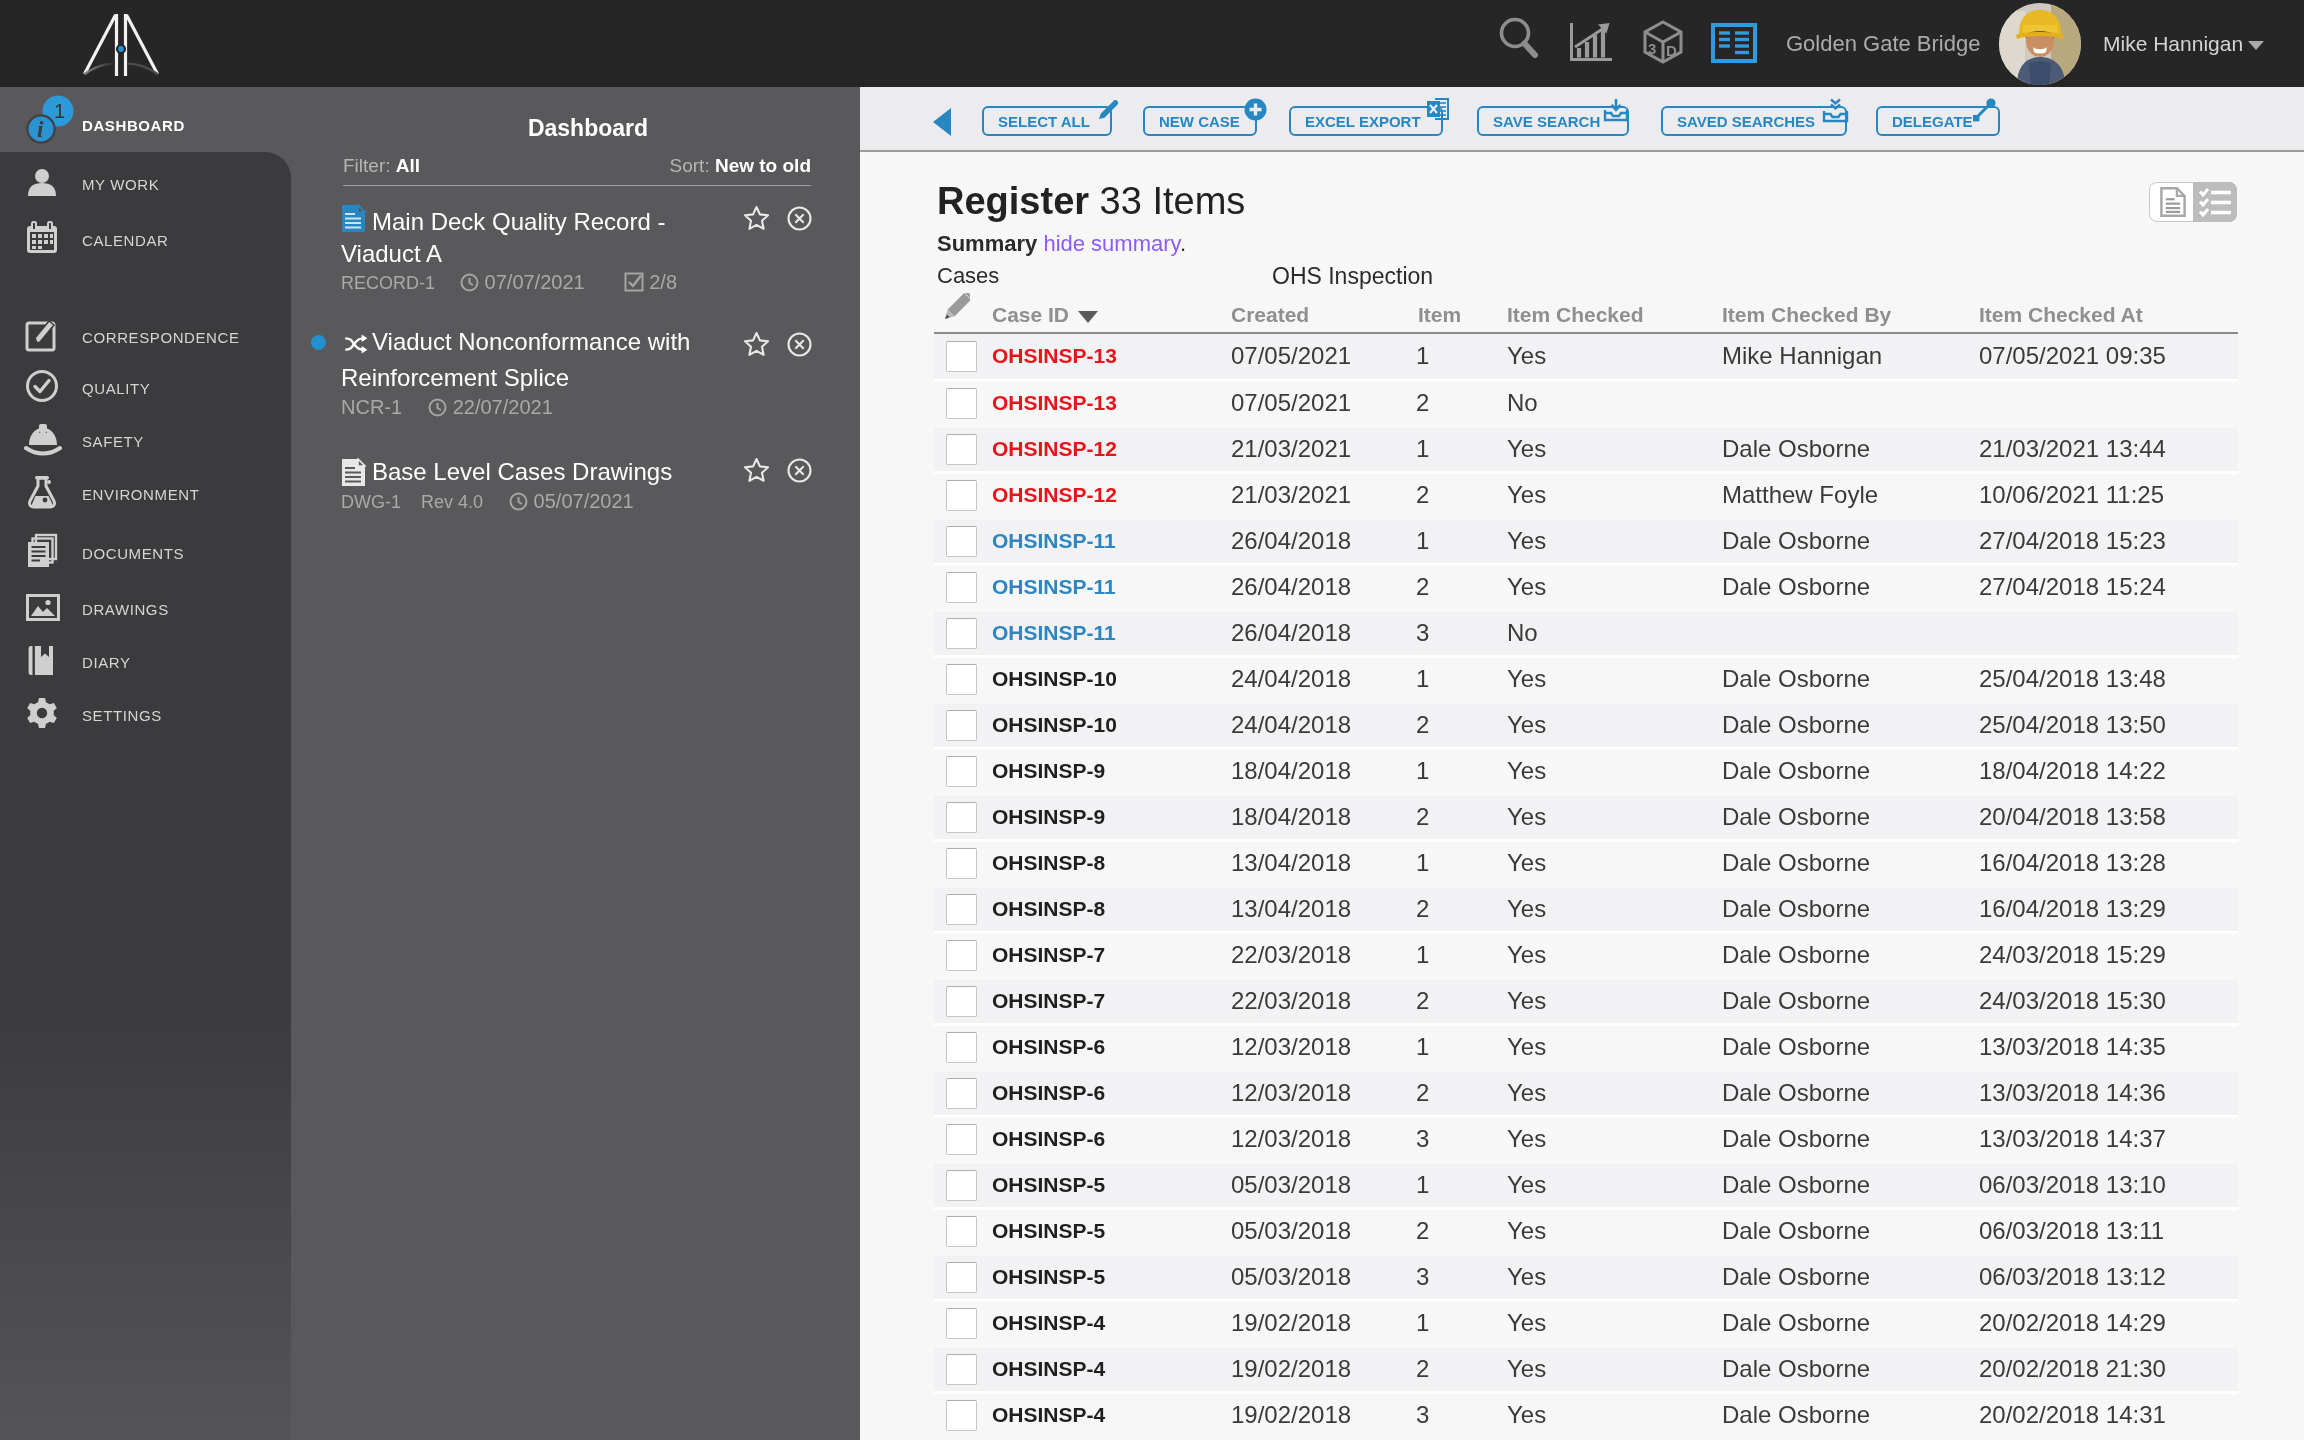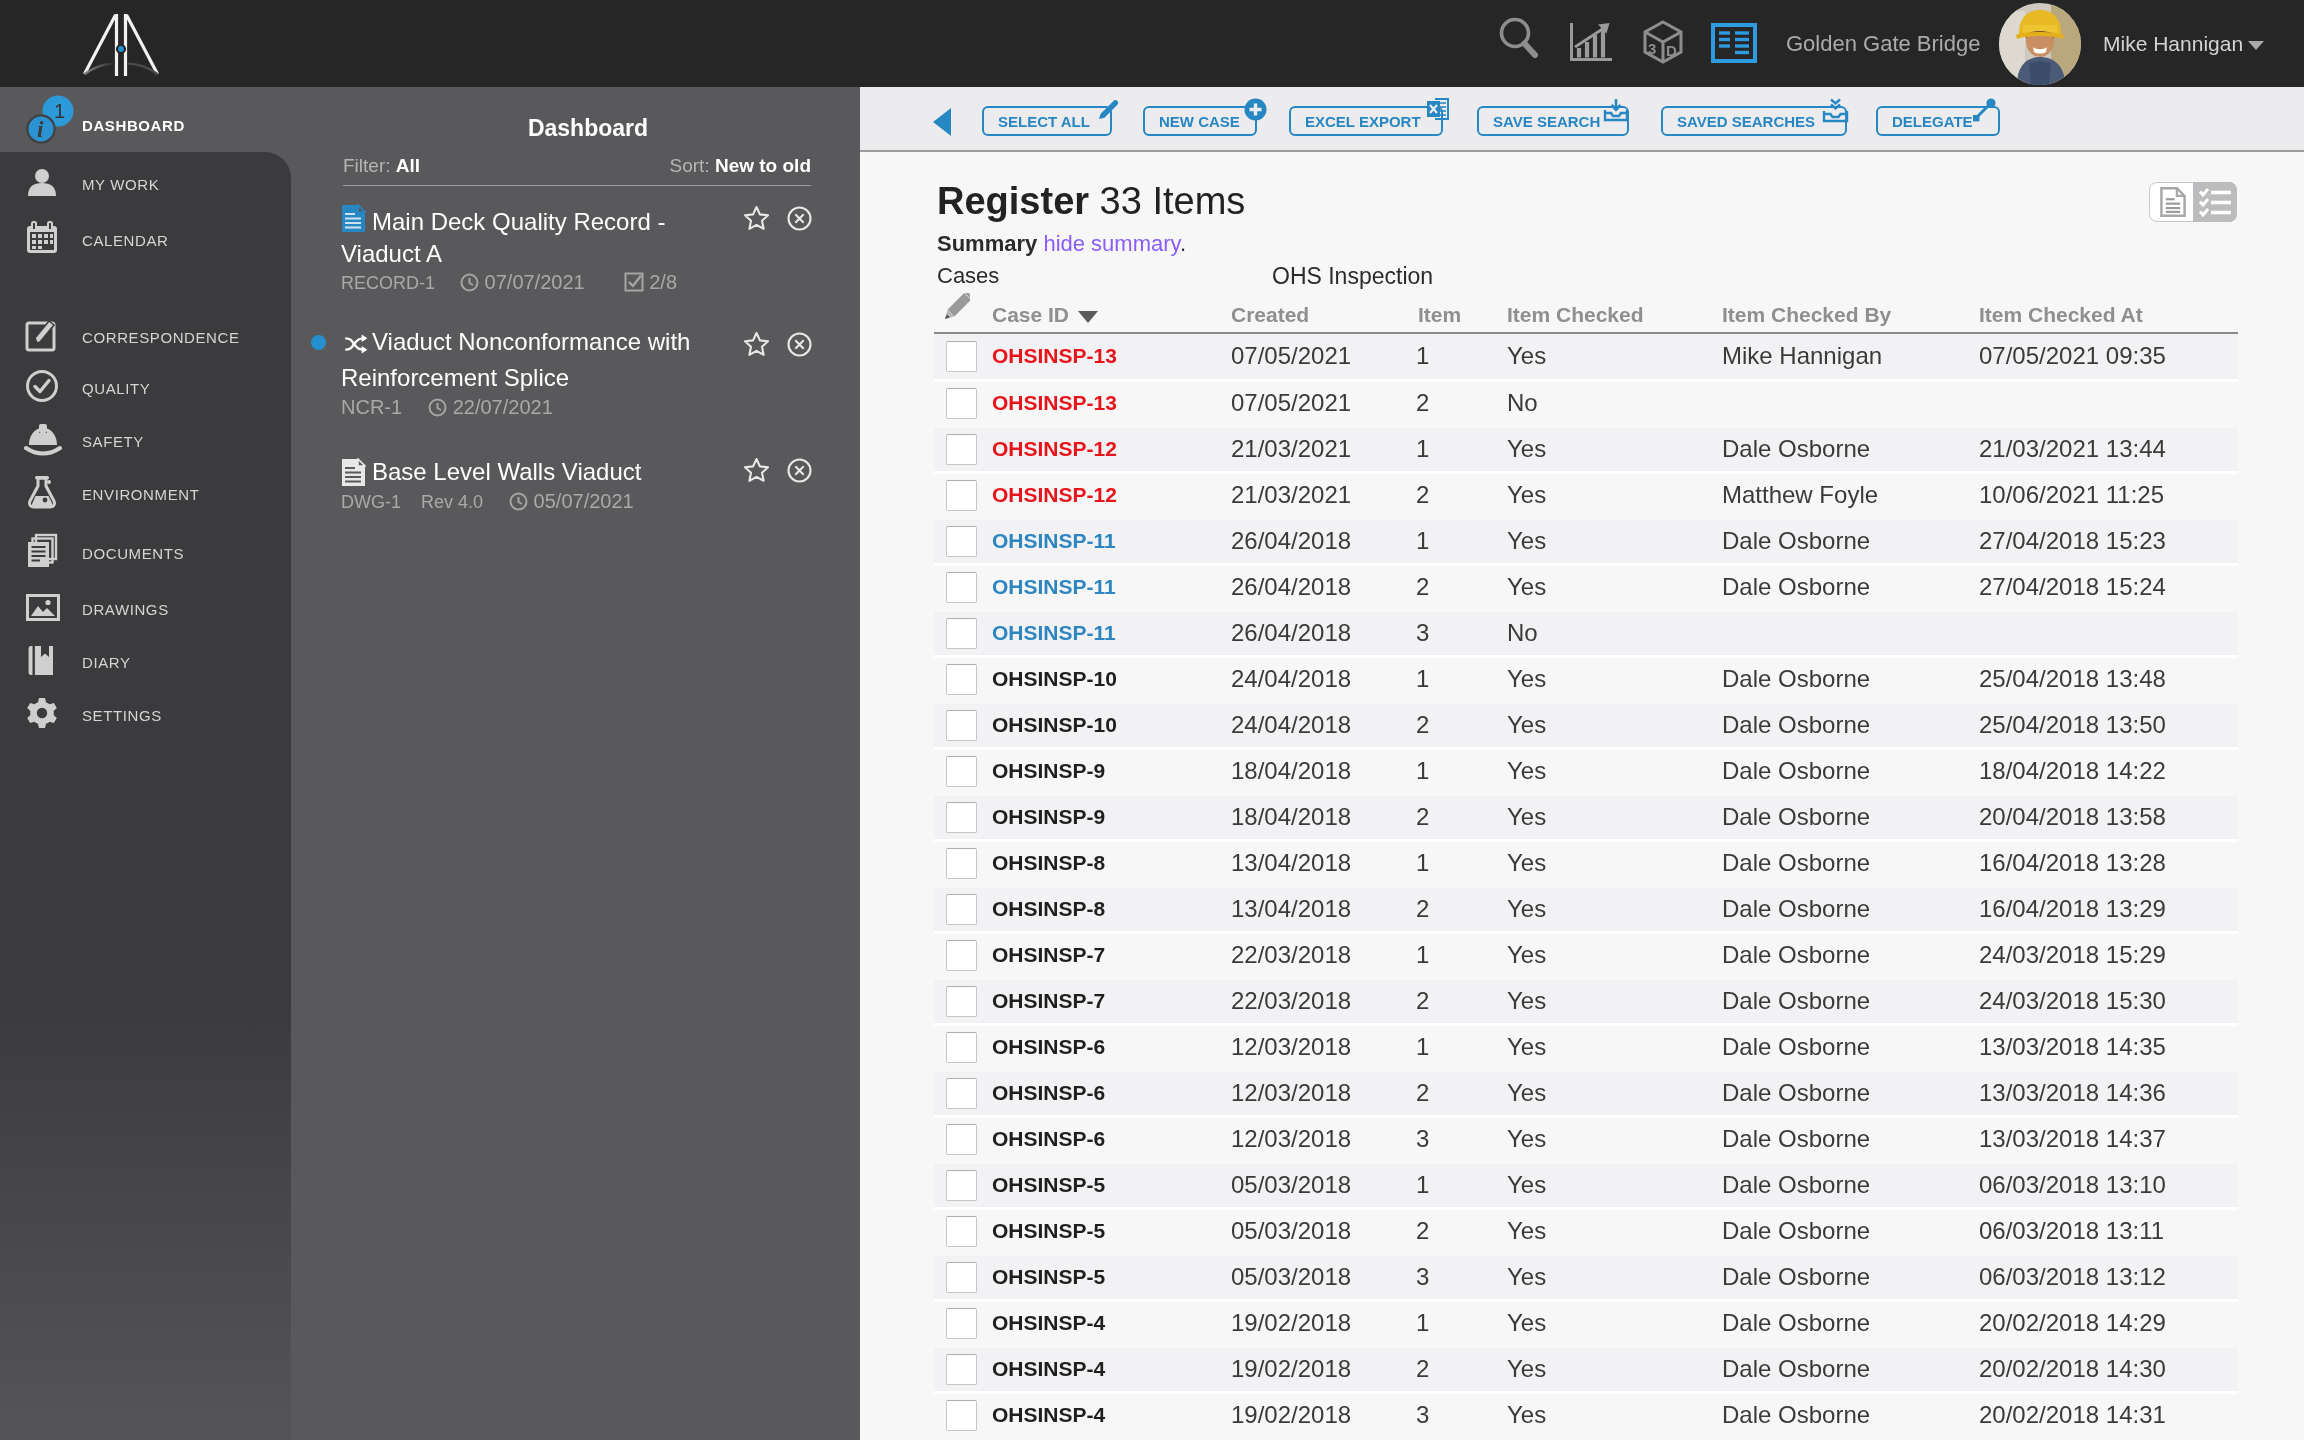--- a/index.html
+++ b/index.html
@@ -275,21 +275,21 @@
 <div class="abs" style="left:341px;top:371px"><svg width="25" height="29" viewBox="0 0 25 29">
         <path d="M1 1 L17 1 L24 8 L24 28 L1 28 Z" fill="#e8e8e8"></path>
         <path d="M17 1 L17 8 L24 8 Z" fill="#59595b" stroke="#e8e8e8" stroke-width="1.6"></path>
         <g stroke="#59595b" stroke-width="2">
           <line x1="4" y1="10" x2="14" y2="10"></line>
           <line x1="4" y1="14.5" x2="20" y2="14.5"></line>
           <line x1="4" y1="19" x2="20" y2="19"></line>
           <line x1="4" y1="23.5" x2="20" y2="23.5"></line>
         </g>
       </svg></div>
-<div class="abs" style="left:372px;top:371px;color:#fff;font-size:24px">Base Level Walls Viaduct</div>
+<div class="abs" style="left:372px;top:371px;color:#fff;font-size:24px">Base Level Cases Drawings</div>
 <div class="abs" style="left:341px;top:403px;color:#a9a9a9;font-size:20px"><span style="font-size:18px">DWG-1</span><span style="margin-left:20px;font-size:18px">Rev 4.0</span><span style="margin-left:26px"><svg width="19" height="19" viewBox="0 0 19 19" style="vertical-align:-3px">
           <circle cx="9.5" cy="9.5" r="8" fill="none" stroke="#a5a5a5" stroke-width="2"></circle>
           <path d="M9.5 5 L9.5 10 L13 12" fill="none" stroke="#a5a5a5" stroke-width="2"></path>
         </svg> 05/07/2021</span></div>
 <div class="abs" style="left:743px;top:370px"><svg width="27" height="26" viewBox="0 0 27 26">
         <path d="M13.5 2 L16.9 9.4 L25 10.3 L19 15.8 L20.6 23.8 L13.5 19.8 L6.4 23.8 L8 15.8 L2 10.3 L10.1 9.4 Z" fill="none" stroke="#e8e8e8" stroke-width="2.1" stroke-linejoin="round"></path>
       </svg></div>
 <div class="abs" style="left:787px;top:371px"><svg width="25" height="25" viewBox="0 0 25 25">
         <circle cx="12.5" cy="12.5" r="11" fill="none" stroke="#e8e8e8" stroke-width="2.1"></circle>
         <path d="M8.3 8.3 L16.7 16.7 M16.7 8.3 L8.3 16.7" stroke="#e8e8e8" stroke-width="2.1"></path>
@@ -634,21 +634,21 @@
         </tr>
 <tr class="row g">
           <td>
             <div class="cb"></div>
           </td>
           <td class="cid">OHSINSP-4</td>
           <td>19/02/2018</td>
           <td>2</td>
           <td>Yes</td>
           <td>Dale Osborne</td>
-          <td>20/02/2018 14:30</td>
+          <td>20/02/2018 21:30</td>
         </tr>
 <tr class="row">
           <td>
             <div class="cb"></div>
           </td>
           <td class="cid">OHSINSP-4</td>
           <td>19/02/2018</td>
           <td>3</td>
           <td>Yes</td>
           <td>Dale Osborne</td>

